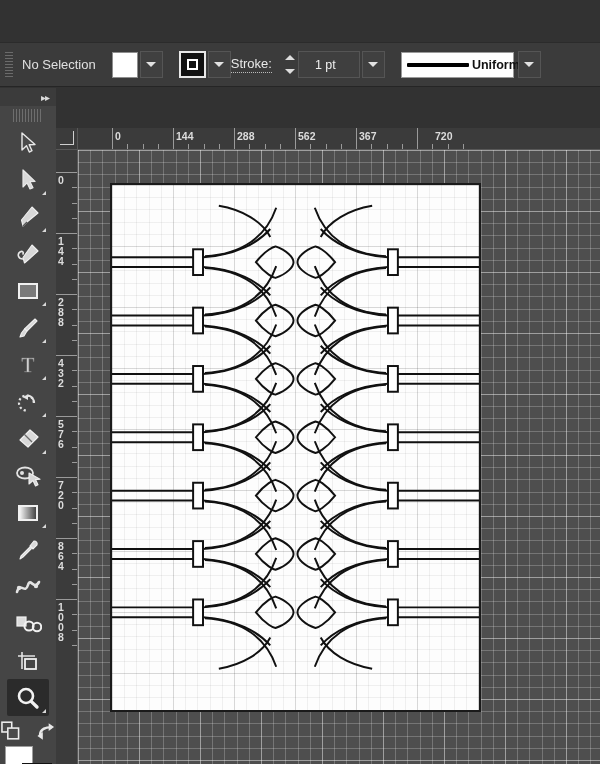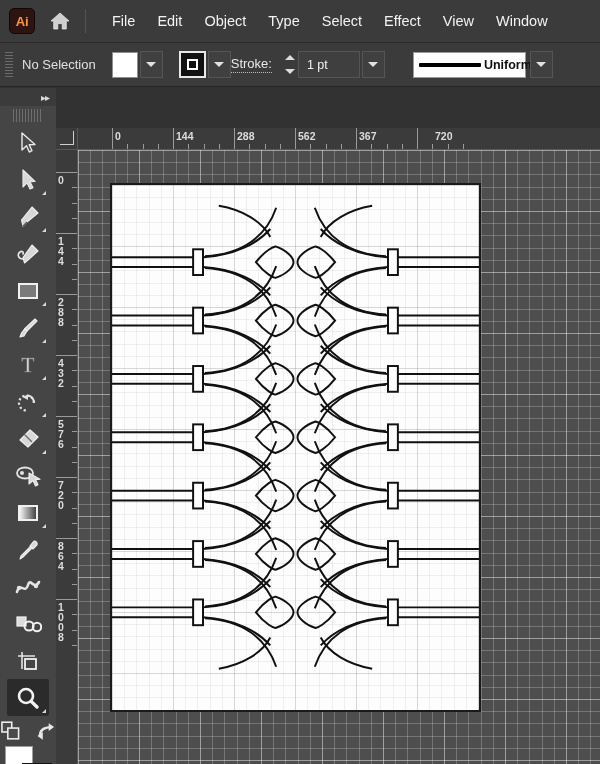--- a/index.html
+++ b/index.html
@@ -84,24 +84,24 @@
     display: flex; flex-direction: column; align-items: center;
     justify-content: space-around;
   }
   .st-up { width: 0; height: 0; border-left: 5px solid transparent;
            border-right: 5px solid transparent; border-bottom: 5px solid #ddd; }
   .st-dn { width: 0; height: 0; border-left: 5px solid transparent;
            border-right: 5px solid transparent; border-top: 5px solid #ddd; }
   .stroke-width-field {
     width: 62px; height: 27px; background: #3f3f3f; border: 1px solid #555;
     color: #f0f0f0; font-size: 12.5px;
-    display: flex; align-items: center; padding-left: 8px;
+    display: flex; align-items: center; padding-left: 16px;
   }
   .profile-box {
-    width: 113px; height: 26px; background: #fff; margin-left: 28px;
+    width: 113px; height: 26px; background: #fff; margin-left: 16px;
     border: 1px solid #9a9a9a;
     display: flex; align-items: center; padding: 0 5px;
   }
   .profile-line {
     flex: 0 0 62px; height: 4px; background: #000; border-radius: 1px;
     margin-right: 3px;
   }
   .profile-text { color: #111; font-size: 12.5px; font-weight: bold; }
   .cb-right-dd { margin-left: 4px; }
 
@@ -239,39 +239,20 @@
         rgba(0,0,0,0.10) 0px, rgba(0,0,0,0.10) 1px,
         rgba(0,0,0,0) 1px, rgba(0,0,0,0) 61px);
   }
   .artwork { position: absolute; inset: 0; }
 </style>
 </head>
 <body>
 
 <div id="app">
 
-  <div class="menubar">
-    <div class="ai-logo">Ai</div>
-    <div class="home-icon">
-      <svg width="22" height="22" viewBox="0 0 22 22">
-        <path d="M11 3 L20 11 L17.3 11 L17.3 19 L13.2 19 L13.2 13.6 L8.8 13.6 L8.8 19 L4.7 19 L4.7 11 L2 11 Z" fill="#cfcfcf" stroke="#f2f2f2" stroke-width="0.7" stroke-linejoin="round"></path>
-      </svg>
-    </div>
-    <div class="menu-divider"></div>
-    <div class="menu-items">
-      <div class="menu-item">File</div>
-      <div class="menu-item">Edit</div>
-      <div class="menu-item">Object</div>
-      <div class="menu-item">Type</div>
-      <div class="menu-item">Select</div>
-      <div class="menu-item">Effect</div>
-      <div class="menu-item">View</div>
-      <div class="menu-item">Window</div>
-    </div>
-  </div>
 
   <div class="controlbar">
     <div class="grip"></div>
     <div class="no-selection">No Selection</div>
 
     <div class="swatch-group">
       <div class="swatch-fill"></div>
       <div class="dd-btn">
         <span class="chev"></span>
       </div>

